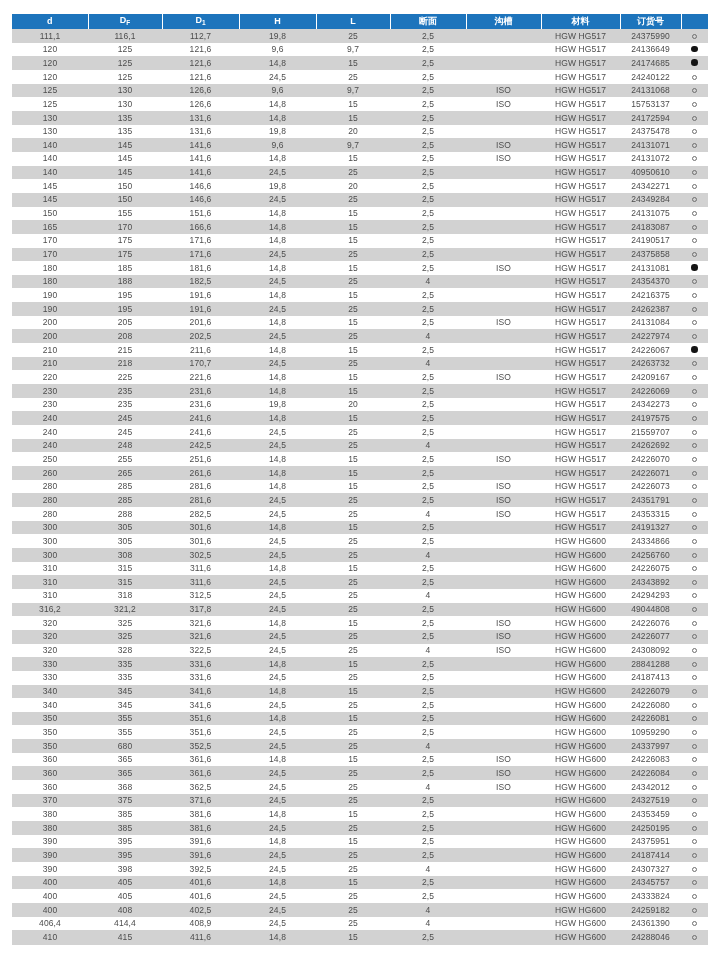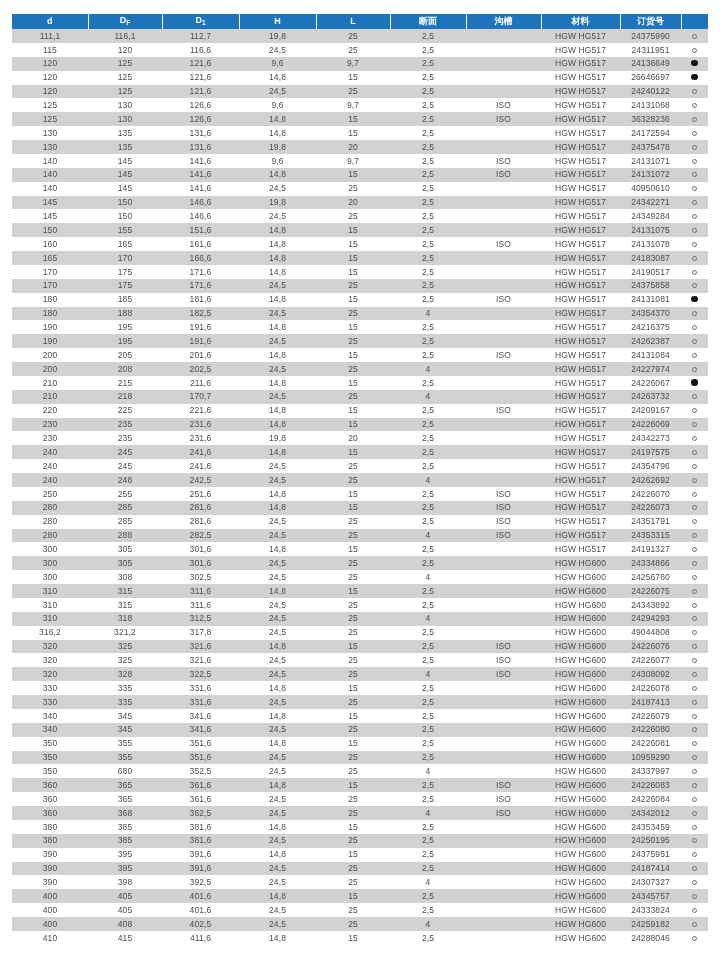--- a/index.html
+++ b/index.html
@@ -103,53 +103,41 @@
           <td>112,7</td>
           <td>19,8</td>
           <td>25</td>
           <td>2,5</td>
           <td></td>
           <td>HGW HG517</td>
           <td>24375990</td>
           <td><span class="c-open"></span></td>
         </tr>
         <tr>
-          <td>115</td>
-          <td>120</td>
-          <td>116,6</td>
-          <td>24,5</td>
-          <td>25</td>
-          <td>2,5</td>
-          <td></td>
-          <td>HGW HG517</td>
-          <td>24311951</td>
-          <td><span class="c-open"></span></td>
-        </tr>
-        <tr>
           <td>120</td>
           <td>125</td>
           <td>121,6</td>
           <td>9,6</td>
           <td>9,7</td>
           <td>2,5</td>
           <td></td>
           <td>HGW HG517</td>
           <td>24136649</td>
           <td><span class="c-filled"></span></td>
         </tr>
         <tr>
           <td>120</td>
           <td>125</td>
           <td>121,6</td>
           <td>14,8</td>
           <td>15</td>
           <td>2,5</td>
           <td></td>
           <td>HGW HG517</td>
-          <td>26646697</td>
+          <td>24174685</td>
           <td><span class="c-filled"></span></td>
         </tr>
         <tr>
           <td>120</td>
           <td>125</td>
           <td>121,6</td>
           <td>24,5</td>
           <td>25</td>
           <td>2,5</td>
           <td></td>
@@ -171,21 +159,21 @@
         </tr>
         <tr>
           <td>125</td>
           <td>130</td>
           <td>126,6</td>
           <td>14,8</td>
           <td>15</td>
           <td>2,5</td>
           <td>ISO</td>
           <td>HGW HG517</td>
-          <td>36328236</td>
+          <td>15753137</td>
           <td><span class="c-open"></span></td>
         </tr>
         <tr>
           <td>130</td>
           <td>135</td>
           <td>131,6</td>
           <td>14,8</td>
           <td>15</td>
           <td>2,5</td>
           <td></td>
@@ -271,32 +259,20 @@
           <td>151,6</td>
           <td>14,8</td>
           <td>15</td>
           <td>2,5</td>
           <td></td>
           <td>HGW HG517</td>
           <td>24131075</td>
           <td><span class="c-open"></span></td>
         </tr>
         <tr>
-          <td>160</td>
-          <td>165</td>
-          <td>161,6</td>
-          <td>14,8</td>
-          <td>15</td>
-          <td>2,5</td>
-          <td>ISO</td>
-          <td>HGW HG517</td>
-          <td>24131078</td>
-          <td><span class="c-open"></span></td>
-        </tr>
-        <tr>
           <td>165</td>
           <td>170</td>
           <td>166,6</td>
           <td>14,8</td>
           <td>15</td>
           <td>2,5</td>
           <td></td>
           <td>HGW HG517</td>
           <td>24183087</td>
           <td><span class="c-open"></span></td>
@@ -471,21 +447,21 @@
         </tr>
         <tr>
           <td>240</td>
           <td>245</td>
           <td>241,6</td>
           <td>24,5</td>
           <td>25</td>
           <td>2,5</td>
           <td></td>
           <td>HGW HG517</td>
-          <td>24354796</td>
+          <td>21559707</td>
           <td><span class="c-open"></span></td>
         </tr>
         <tr>
           <td>240</td>
           <td>248</td>
           <td>242,5</td>
           <td>24,5</td>
           <td>25</td>
           <td>4</td>
           <td></td>
@@ -499,20 +475,32 @@
           <td>251,6</td>
           <td>14,8</td>
           <td>15</td>
           <td>2,5</td>
           <td>ISO</td>
           <td>HGW HG517</td>
           <td>24226070</td>
           <td><span class="c-open"></span></td>
         </tr>
         <tr>
+          <td>260</td>
+          <td>265</td>
+          <td>261,6</td>
+          <td>14,8</td>
+          <td>15</td>
+          <td>2,5</td>
+          <td></td>
+          <td>HGW HG517</td>
+          <td>24226071</td>
+          <td><span class="c-open"></span></td>
+        </tr>
+        <tr>
           <td>280</td>
           <td>285</td>
           <td>281,6</td>
           <td>14,8</td>
           <td>15</td>
           <td>2,5</td>
           <td>ISO</td>
           <td>HGW HG517</td>
           <td>24226073</td>
           <td><span class="c-open"></span></td>
@@ -663,21 +651,21 @@
         </tr>
         <tr>
           <td>330</td>
           <td>335</td>
           <td>331,6</td>
           <td>14,8</td>
           <td>15</td>
           <td>2,5</td>
           <td></td>
           <td>HGW HG600</td>
-          <td>24226078</td>
+          <td>28841288</td>
           <td><span class="c-open"></span></td>
         </tr>
         <tr>
           <td>330</td>
           <td>335</td>
           <td>331,6</td>
           <td>24,5</td>
           <td>25</td>
           <td>2,5</td>
           <td></td>
@@ -775,20 +763,32 @@
           <td>362,5</td>
           <td>24,5</td>
           <td>25</td>
           <td>4</td>
           <td>ISO</td>
           <td>HGW HG600</td>
           <td>24342012</td>
           <td><span class="c-open"></span></td>
         </tr>
         <tr>
+          <td>370</td>
+          <td>375</td>
+          <td>371,6</td>
+          <td>24,5</td>
+          <td>25</td>
+          <td>2,5</td>
+          <td></td>
+          <td>HGW HG600</td>
+          <td>24327519</td>
+          <td><span class="c-open"></span></td>
+        </tr>
+        <tr>
           <td>380</td>
           <td>385</td>
           <td>381,6</td>
           <td>14,8</td>
           <td>15</td>
           <td>2,5</td>
           <td></td>
           <td>HGW HG600</td>
           <td>24353459</td>
           <td><span class="c-open"></span></td>
@@ -868,20 +868,32 @@
         <tr>
           <td>400</td>
           <td>408</td>
           <td>402,5</td>
           <td>24,5</td>
           <td>25</td>
           <td>4</td>
           <td></td>
           <td>HGW HG600</td>
           <td>24259182</td>
+          <td><span class="c-open"></span></td>
+        </tr>
+        <tr>
+          <td>406,4</td>
+          <td>414,4</td>
+          <td>408,9</td>
+          <td>24,5</td>
+          <td>25</td>
+          <td>4</td>
+          <td></td>
+          <td>HGW HG600</td>
+          <td>24361390</td>
           <td><span class="c-open"></span></td>
         </tr>
         <tr>
           <td>410</td>
           <td>415</td>
           <td>411,6</td>
           <td>14,8</td>
           <td>15</td>
           <td>2,5</td>
           <td></td>

